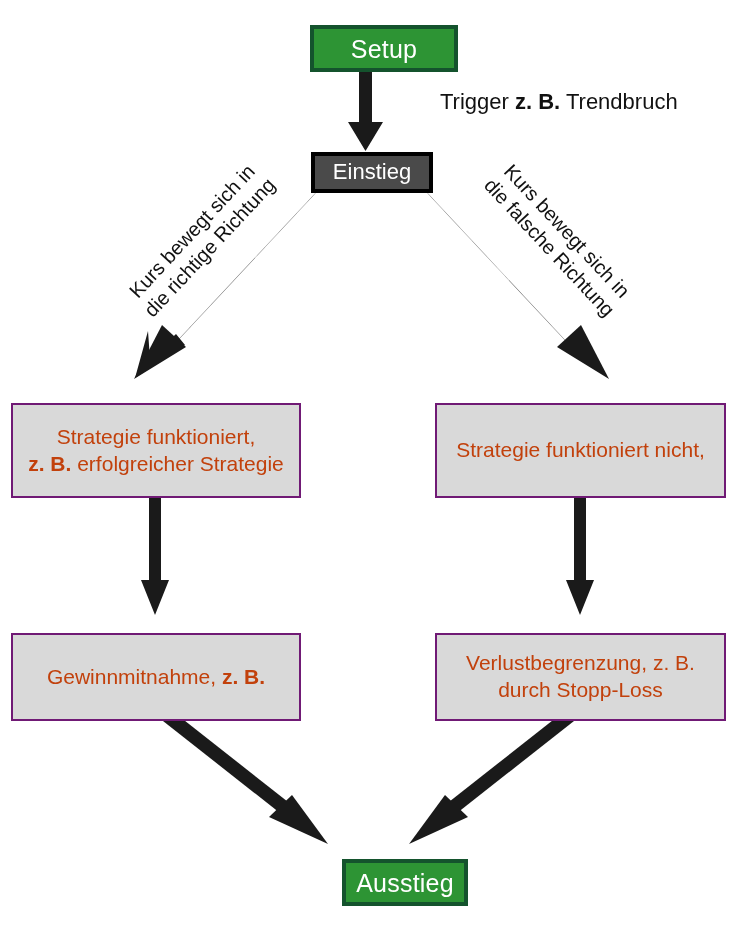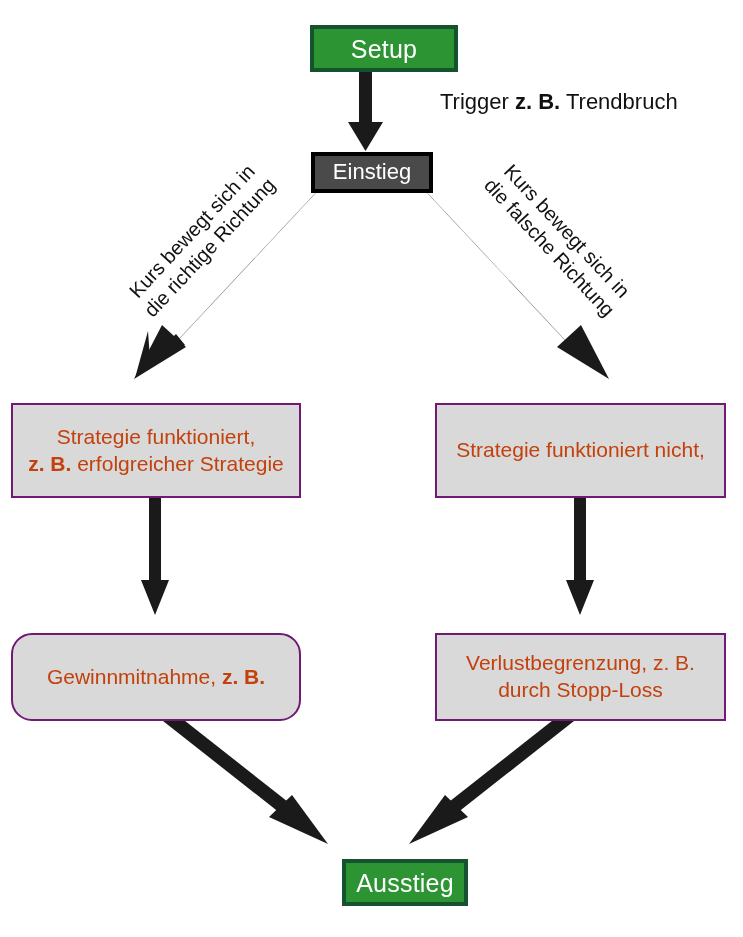--- a/index.html
+++ b/index.html
@@ -87,21 +87,21 @@
 
   .b { font-weight: bold; }
 
   
   #node-setup   { left: 310px; top: 25px;  width: 148px; height: 47px; }
   #node-entry   { left: 311px; top: 152px; width: 122px; height: 41px; }
   #node-exit    { left: 306px; top: 859px; width: 126px; height: 47px; margin-left: 36px; }
 
   #node-success { left: 11px;  top: 403px; width: 290px; height: 95px; }
   #node-fail    { left: 435px; top: 403px; width: 291px; height: 95px; }
-  #node-profit  { left: 11px;  top: 633px; width: 290px; height: 88px; border-radius: 21px; }
+  #node-profit  { left: 11px;  top: 633px; width: 290px; height: 88px; }
   #node-loss    { left: 435px; top: 633px; width: 291px; height: 88px; }
 
   #label-trigger { left: 424px; top: 89px; margin-left: 16px; }
 
   #label-left-branch  { left: 96px;  top: 215px; width: 210px; transform: rotate(-47deg); }
   #label-right-branch { left: 453px; top: 215px; width: 210px; transform: rotate(47deg); }
 </style>
 </head>
 <body>
 

